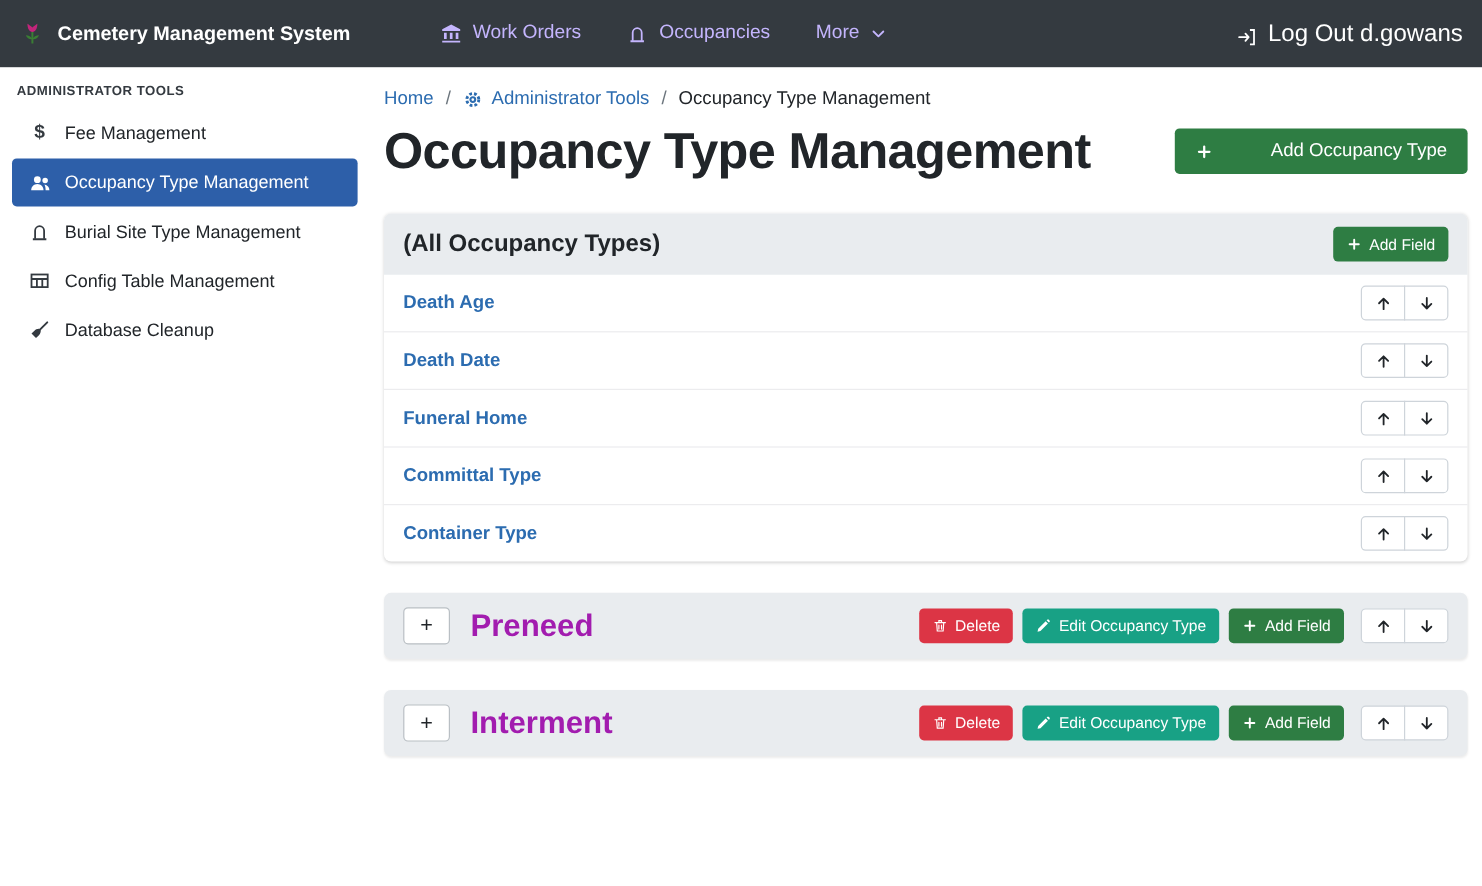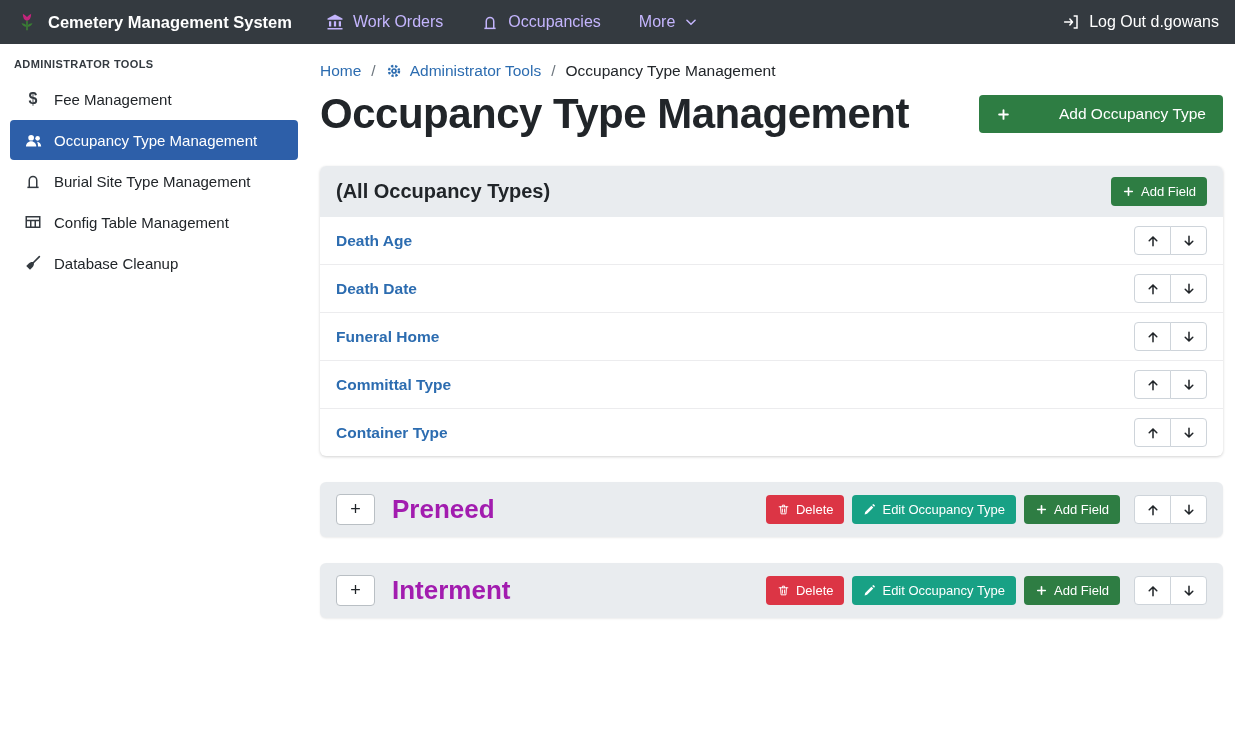--- a/index.html
+++ b/index.html
@@ -3,25 +3,25 @@
 <meta charset="utf-8">
 <style>
   * { margin:0; padding:0; box-sizing:border-box; }
   html,body { width:1235px; height:738px; overflow:hidden; background:#fff;
     font-family:"Liberation Sans","DejaVu Sans",sans-serif; color:#212529; }
   a { text-decoration:none; cursor:pointer; }
   button { cursor:pointer; font-family:inherit; }
   .ic { display:inline-block; vertical-align:middle; flex:none; }
 
   
-  .navbar { height:44px; background:#343a40; display:flex; align-items:center; padding:0 16px; color:#fff; }
+  .navbar { height:56px; background:#343a40; display:flex; align-items:center; padding:0 16px; color:#fff;gap:41px; }
   .brand { display:flex; align-items:center; gap:10px; color:#fff; font-weight:700; font-size:16.5px; }
   .nav-items { display:flex; align-items:center; margin-left:34px; gap:38px; }
   .nav-item { display:flex; align-items:center; gap:9px; color:#c4b5fd; font-size:16px; }
-  .logout { margin-left:auto; display:flex; align-items:flex-start; gap:9px; color:#fff; font-size:16px; }
+  .logout { margin-left:auto; display:flex; align-items:flex-end; gap:9px; color:#fff; font-size:20px; }
 
   
   .layout { display:flex; height:588px; }
   .sidebar { width:308px; flex:none; padding-top:4px; }
   .sidebar-heading { font-size:11px; font-weight:700; letter-spacing:.4px; color:#343a40; padding:10px 14px 8px; }
   .side-item { display:flex; align-items:center; gap:11px; margin:1px 10px; padding:8px 13px;
     border-radius:4px; color:#212529; font-size:15px; min-height:40px; }
   .side-item.active { background:#2d5fa9; color:#fff; }
   .side-icon { width:20px; display:flex; justify-content:center; color:#343a40; }
   .side-item.active .side-icon { color:#fff; }

